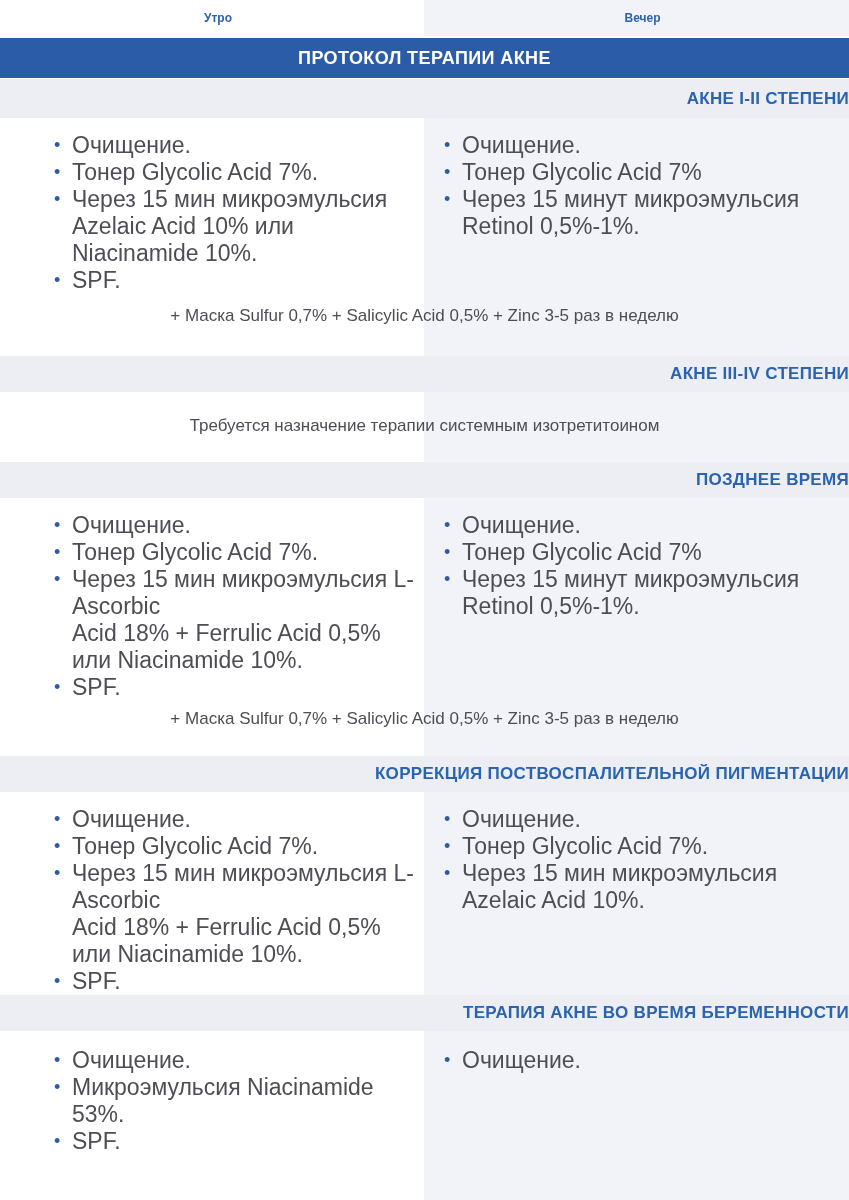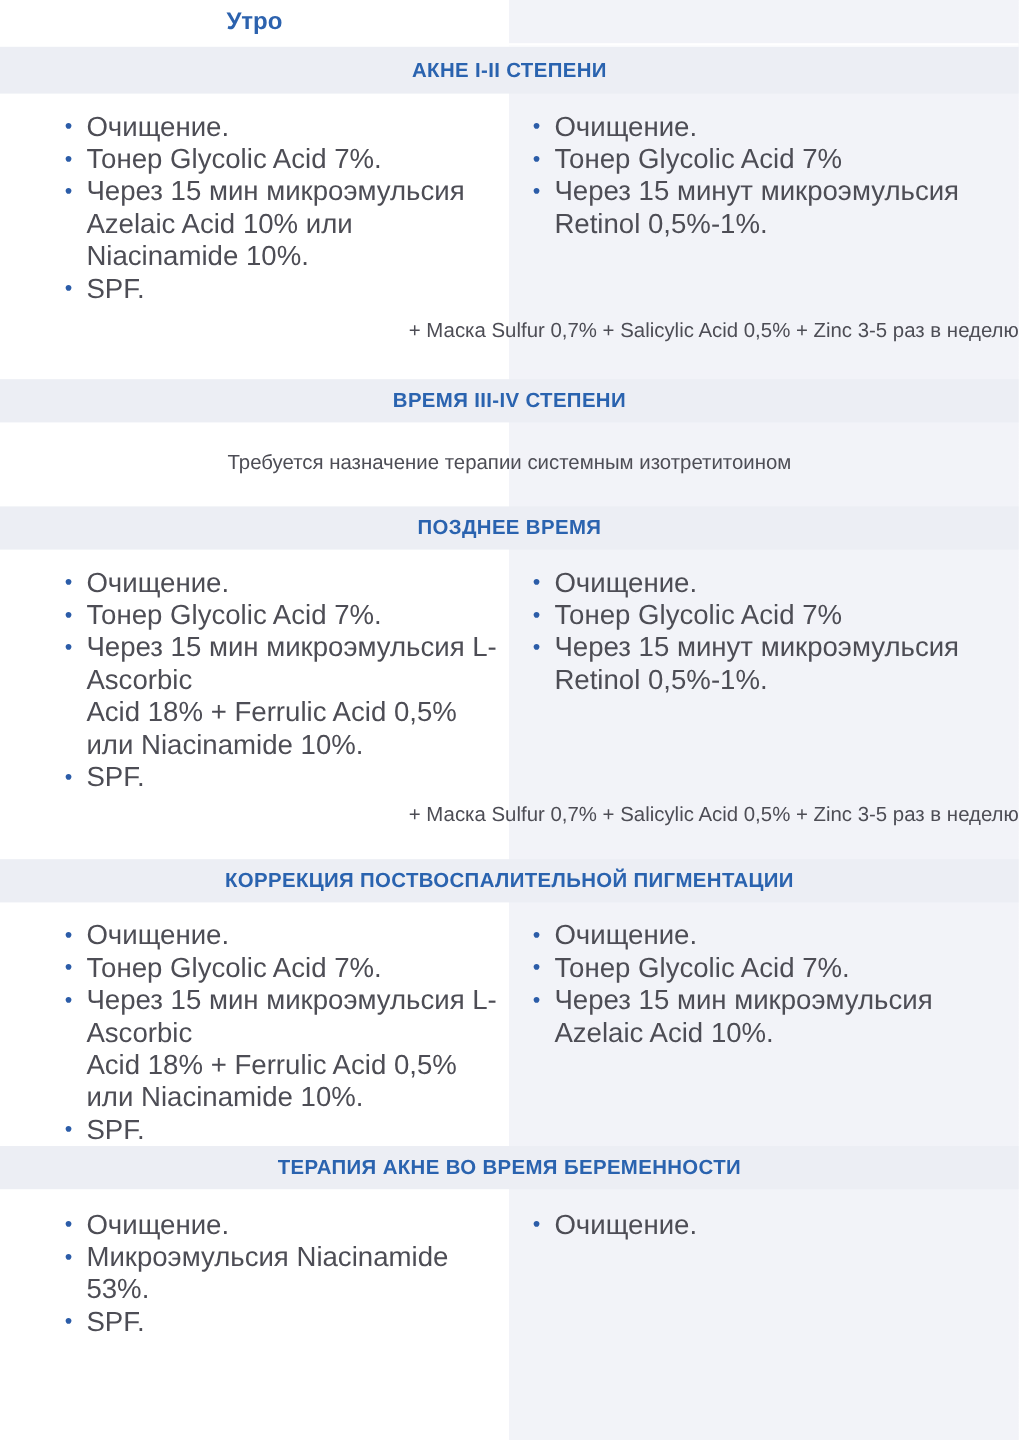--- a/index.html
+++ b/index.html
@@ -10,72 +10,76 @@
     overflow: hidden;
     font-family: "Liberation Sans", sans-serif;
     color: #4d4d55;
     
     background: linear-gradient(to right, #ffffff 0px, #ffffff 424px, #f2f3f8 424px, #f2f3f8 849px);
   }
 
   
   .col-header-row { display: flex; height: 36px; }
   .col-header { width: 424px; text-align: center; line-height: 36px;
-    font-weight: bold; font-size: 20px; color: #2c62ae; }
+    font-weight: bold; font-size: 12px; color: #2c62ae; padding-left: 12px; }
   .col-header.evening { width: 425px; }
 
   .white-gap { height: 2px; background: #ffffff; }
   .gap1 { height: 1px; background: #ffffff; }
 
   
   .banner { height: 40px; background: #2b5ca8; text-align: center; }
   .banner span { color: #ffffff; font-weight: bold; font-size: 18px;
     line-height: 40px; letter-spacing: 0.4px; }
 
   
-  .bar { background: #eceef4; text-align: center; }
+  .bar { background: #eceef4; text-align: right; }
   .bar span { color: #2a63af; font-weight: bold; font-size: 17px; letter-spacing: 0.3px; }
   .bar.h39 { height: 39px; } .bar.h39 span { line-height: 39px; }
   .bar.h36 { height: 36px; } .bar.h36 span { line-height: 36px; }
 
   
   .content { display: flex; }
   .content.s1 { min-height: 132px; }
   .content.s3 { min-height: 156px; }
   .content.s4 { min-height: 167px; }
   .content.s5 { min-height: 96px; }
   ul.bullets { list-style: none; margin: 0; padding: 14px 0 0 0; font-size: 23px; }
   .content.s5 ul.bullets { padding-top: 16px; }
   ul.bullets.morning { width: 424px; box-sizing: border-box; padding-left: 54px; padding-right: 6px; }
   ul.bullets.evening { width: 425px; box-sizing: border-box; padding-left: 20px; padding-right: 6px; }
   ul.bullets li { position: relative; padding-left: 18px; line-height: 27px;
     white-space: pre-line; color: #4d4d55; }
   ul.bullets li::before { content: "\2022"; position: absolute; left: 0; top: 0;
     color: #2b5ca8; font-size: 18px; line-height: 27px; }
 
   
-  .extra { text-align: right; font-size: 17px; color: #4d4d55; }
+  .extra { text-align: center; font-size: 17px; color: #4d4d55; }
   .extra.after-s1 { height: 62px; box-sizing: border-box; padding-top: 12px; }
   .extra.after-s3 { height: 55px; box-sizing: border-box; padding-top: 8px; }
   .note { height: 70px; box-sizing: border-box; padding-top: 24px;
     text-align: center; font-size: 17px; color: #4d4d55; }
 
   .filler { height: 200px; }
 </style>
 </head>
 <body>
 
 <div class="page">
 
   <div class="col-header-row">
     <div class="col-header morning">Утро</div>
+    <div class="col-header evening">Вечер</div>
   </div>
 
   <div class="white-gap"></div>
 
+  <div class="banner">
+    <span>ПРОТОКОЛ ТЕРАПИИ АКНЕ</span>
+  </div>
 
   <div class="gap1"></div>
 
   <div class="bar h39">
     <span>АКНЕ I-II СТЕПЕНИ</span>
   </div>
   <div class="content s1">
     <ul class="bullets morning">
       <li>Очищение.</li>
       <li>Тонер Glycolic Acid 7%.</li>
@@ -86,21 +90,21 @@
     <ul class="bullets evening">
       <li>Очищение.</li>
       <li>Тонер Glycolic Acid 7%</li>
       <li>Через 15 минут микроэмульсия
 Retinol 0,5%-1%.</li>
     </ul>
   </div>
   <div class="extra after-s1">+ Маска Sulfur 0,7% + Salicylic Acid 0,5% + Zinc 3-5 раз в неделю</div>
 
   <div class="bar h36">
-    <span>ВРЕМЯ III-IV СТЕПЕНИ</span>
+    <span>АКНЕ III-IV СТЕПЕНИ</span>
   </div>
   <div class="note">Требуется назначение терапии системным изотретитоином</div>
 
   <div class="bar h36">
     <span>ПОЗДНЕЕ ВРЕМЯ</span>
   </div>
   <div class="content s3">
     <ul class="bullets morning">
       <li>Очищение.</li>
       <li>Тонер Glycolic Acid 7%.</li>

